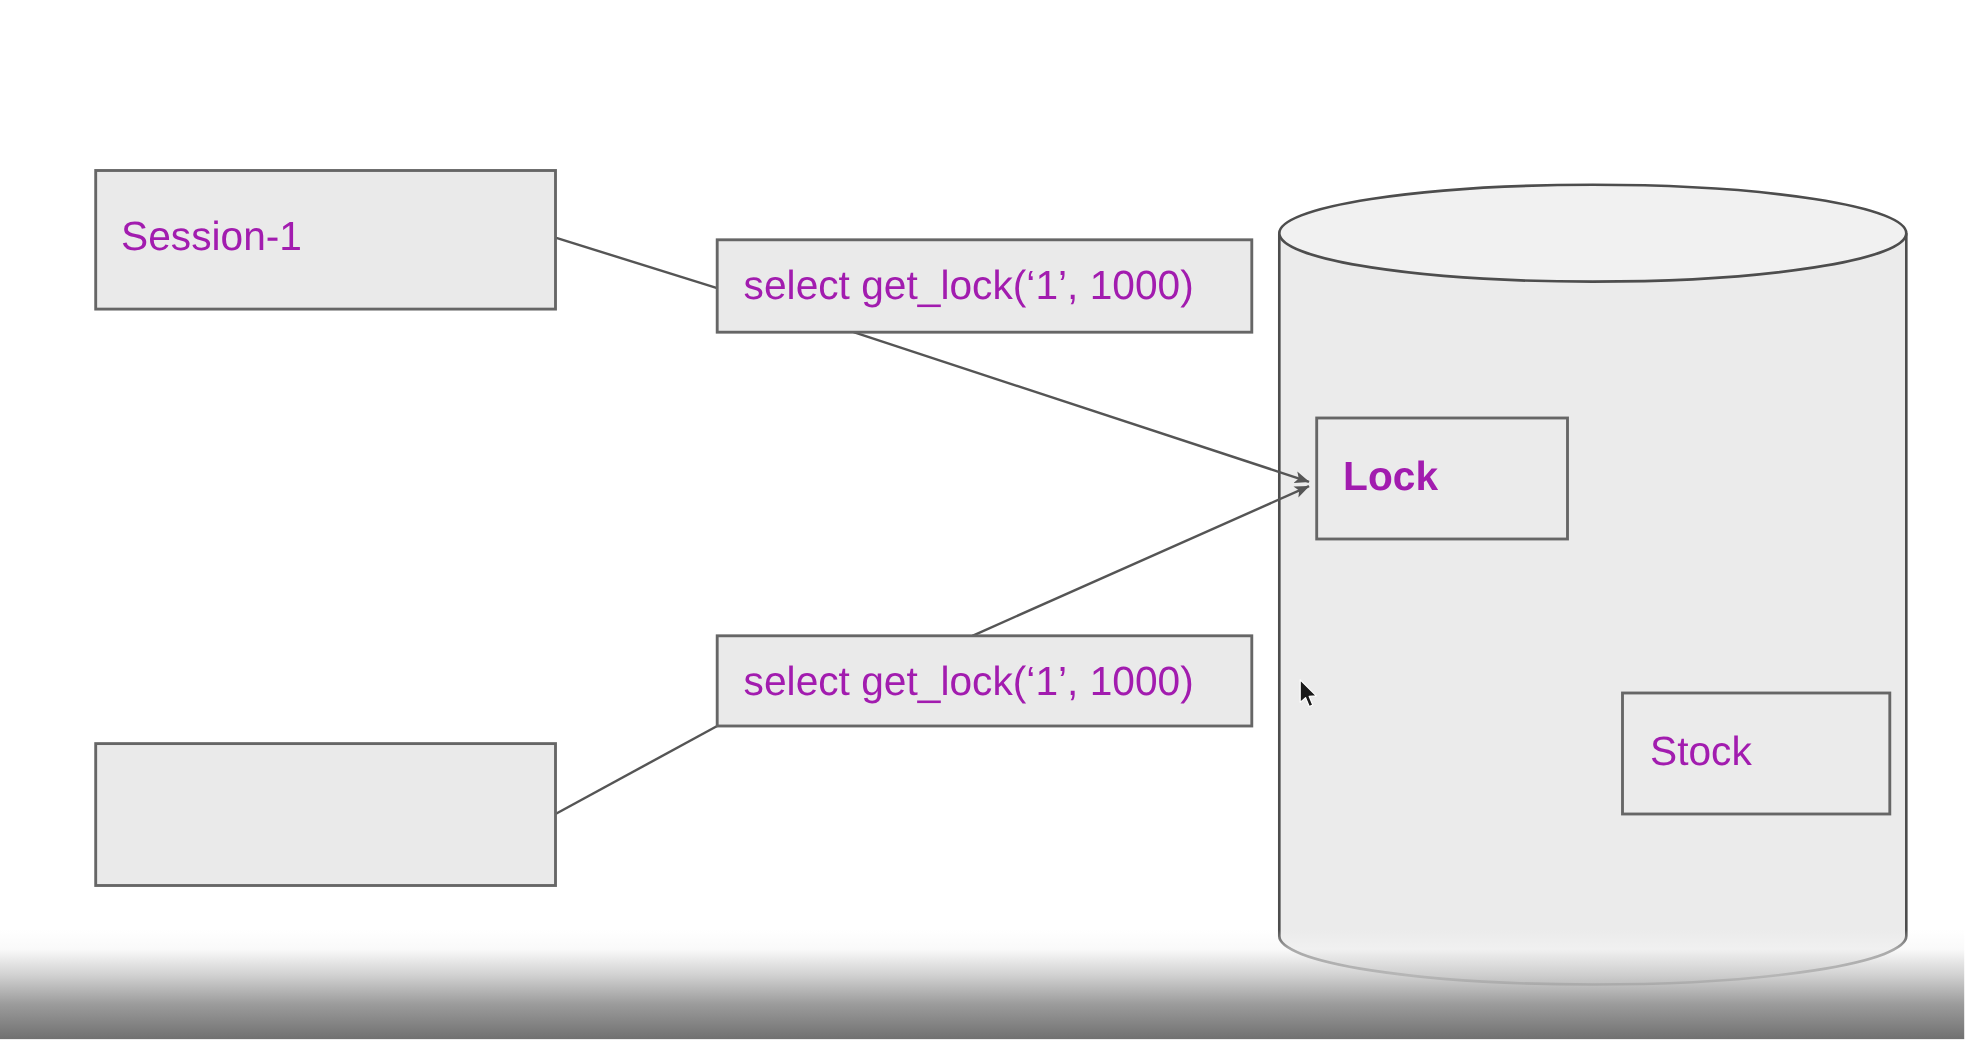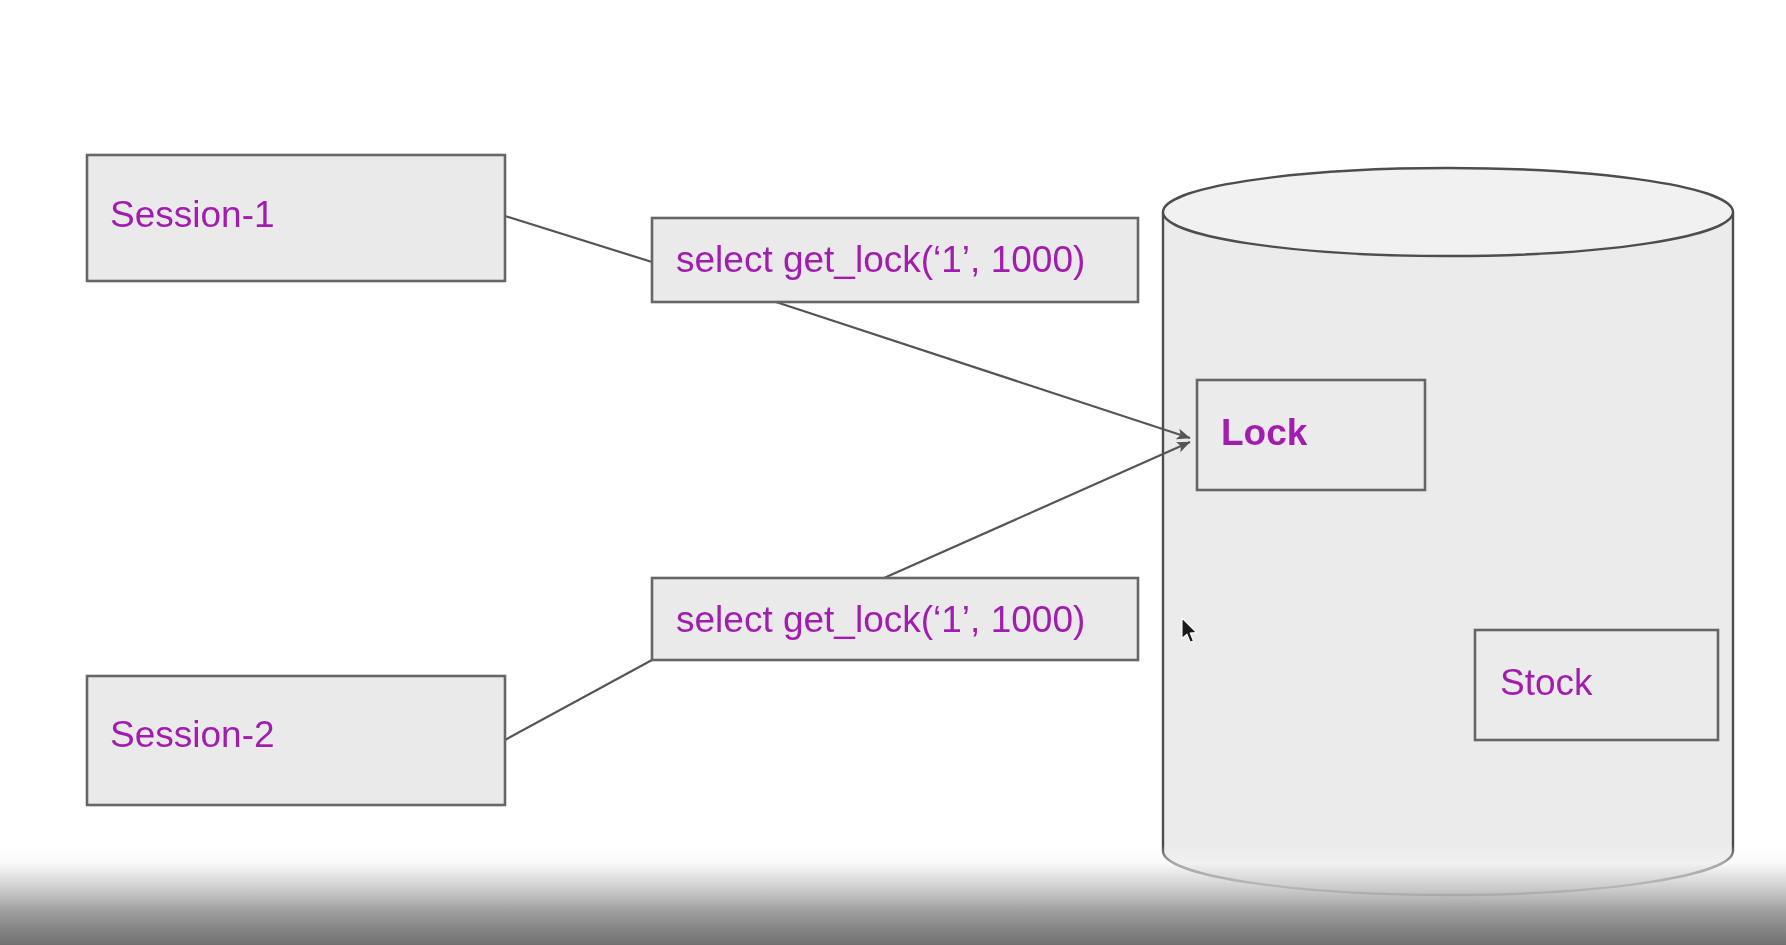--- a/index.html
+++ b/index.html
@@ -131,21 +131,20 @@
     <rect x="1197" y="380" width="228" height="110" fill="none" stroke="#666666" stroke-width="2.6"></rect>
     <rect x="1475" y="630" width="243" height="110" fill="none" stroke="#666666" stroke-width="2.6"></rect>
   </svg>
 
   <div class="node-label" id="label-session-1">Session-1</div>
 
   <div class="node-label" id="label-sql-1">select get_lock(‘1’, 1000)</div>
 
   <div class="node-label" id="label-sql-2">select get_lock(‘1’, 1000)</div>
 
-  <div class="node-label" id="label-session-2">Session-2</div>
 
   <div class="node-label" id="label-lock">Lock</div>
 
   <div class="node-label" id="label-stock">Stock</div>
 
   <svg id="mouse-cursor" viewBox="0 0 22 30" xmlns="http://www.w3.org/2000/svg">
     <path d="M2,1 L2,21.5 L6.9,17.2 L10.2,25.3 L13.4,23.9 L10.2,16.1 L16.6,15.6 Z" fill="#1a1a1a" stroke="#ffffff" stroke-width="1.1" stroke-linejoin="round"></path>
   </svg>
 
   <div id="bottom-fade"></div>

